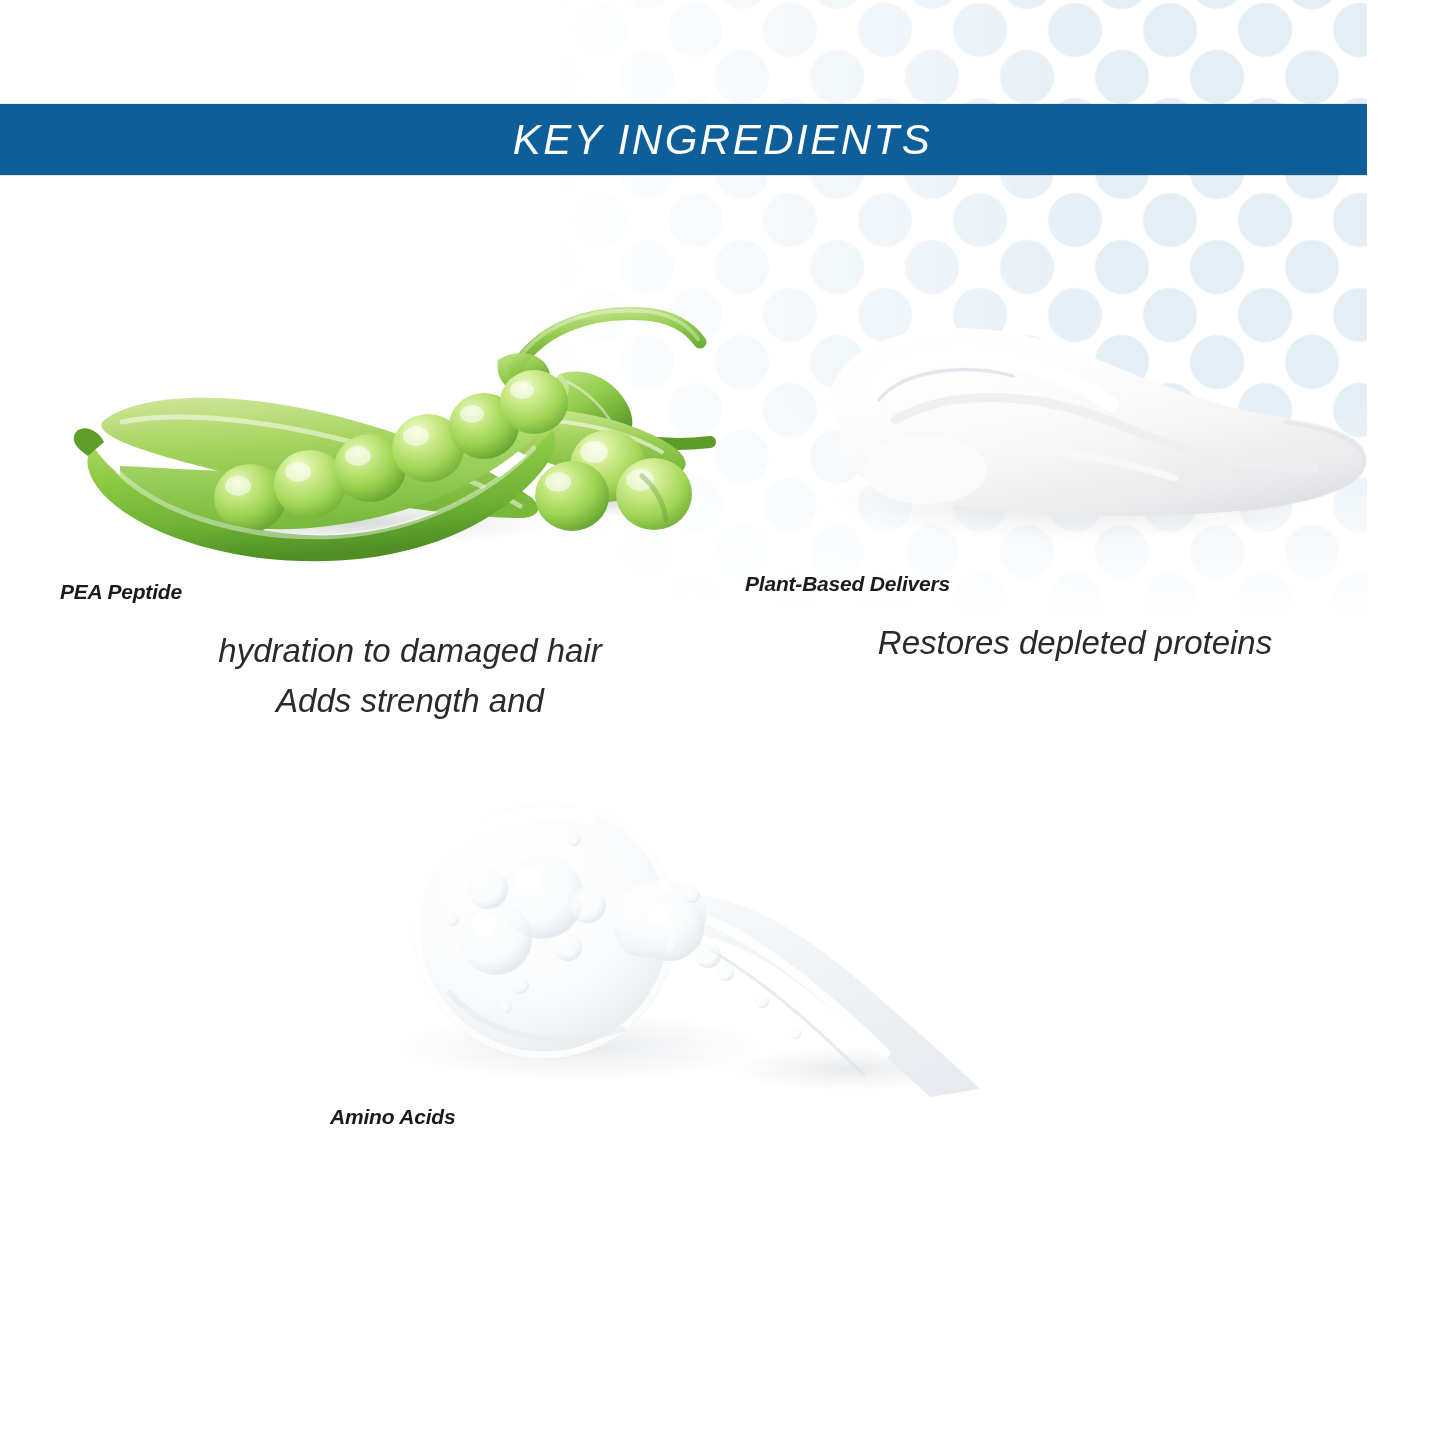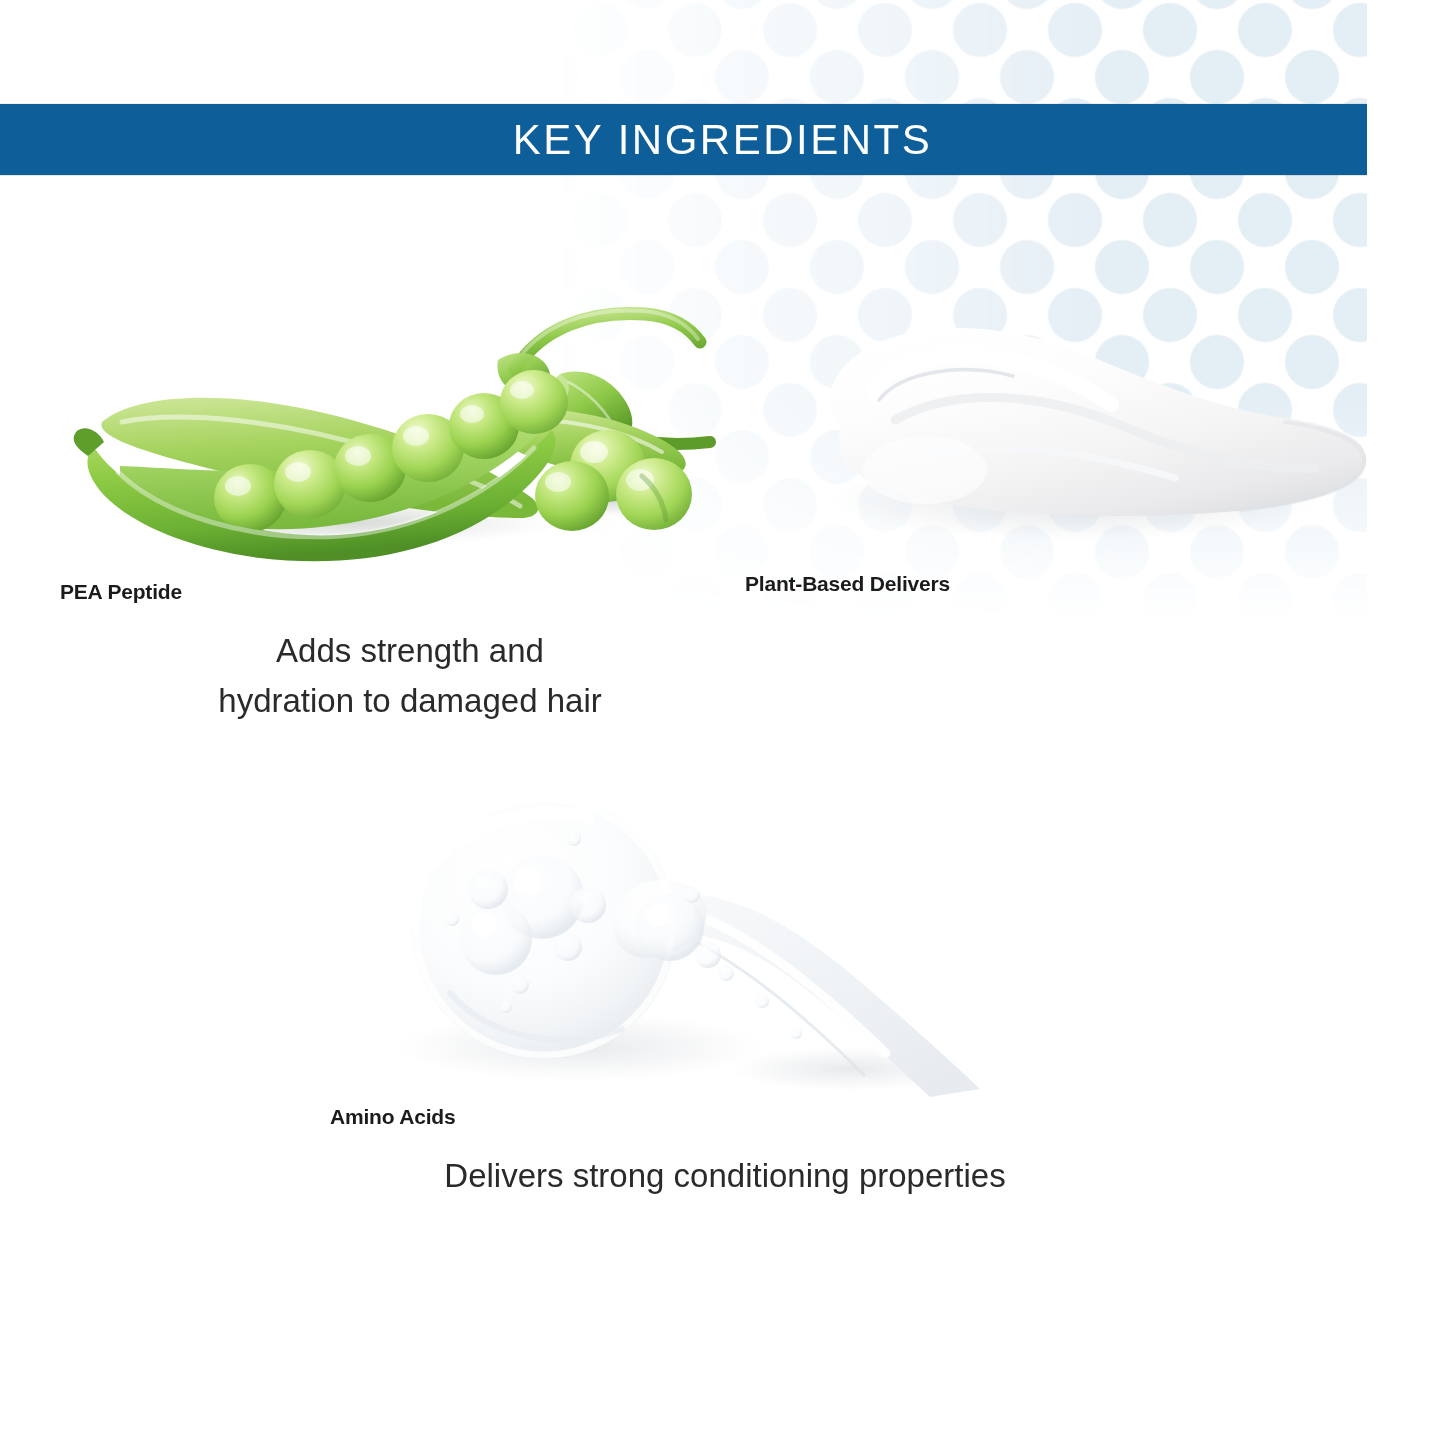--- a/index.html
+++ b/index.html
@@ -9,20 +9,21 @@
   }
   body {
     font-family: "Liberation Sans", sans-serif;
   }
   #canvas {
     position: relative;
     width: 1367px;
     height: 1445px;
     background: #ffffff;
     overflow: hidden;
+    font-style: italic;
   }
 
   
   .dot-pattern {
     position: absolute;
     inset: 0;
     pointer-events: none;
   }
   .dot-layer {
     position: absolute;
@@ -225,22 +226,22 @@
           <ellipse cx="512" cy="226" rx="37" ry="35" fill="url(#peaG)"></ellipse>
           <ellipse cx="498" cy="212" rx="13" ry="10" fill="rgba(255,255,255,0.55)"></ellipse>
           <ellipse cx="594" cy="224" rx="38" ry="36" fill="url(#peaG2)"></ellipse>
           <ellipse cx="580" cy="210" rx="14" ry="11" fill="rgba(255,255,255,0.50)"></ellipse>
           <path d="M582 206 C 596 218, 604 234, 606 250" fill="none" stroke="rgba(90,150,50,0.35)" stroke-width="5" stroke-linecap="round"></path>
         </g>
       </svg>
     </div>
     <div class="title title-pea">PEA Peptide</div>
     <div class="desc">
+      <div>hydration to damaged hair</div>
       <div>Adds strength and</div>
-      <div>hydration to damaged hair</div>
     </div>
   </div>
 
   <div class="card card-keratin">
     <div class="media media-keratin">
       <svg viewBox="0 0 660 250" preserveAspectRatio="xMidYMid meet">
         <defs>
           <linearGradient id="creamBody" x1="0.15" y1="0" x2="0.75" y2="1">
             <stop offset="0%" stop-color="#ffffff"></stop>
             <stop offset="30%" stop-color="#fdfdfd"></stop>
@@ -277,20 +278,23 @@
 
         <path d="M150 120 C 210 86, 300 92, 382 128 C 448 156, 514 170, 570 168" fill="none" stroke="rgba(236,238,241,0.9)" stroke-width="9" stroke-linecap="round"></path>
         <path d="M170 158 C 250 138, 340 150, 430 178" fill="none" stroke="rgba(246,247,249,0.9)" stroke-width="7" stroke-linecap="round"></path>
 
         <path d="M540 122 C 596 130, 626 146, 618 168 C 610 188, 566 202, 496 210" fill="none" stroke="rgba(222,225,230,0.55)" stroke-width="4" stroke-linecap="round"></path>
 
         <ellipse cx="180" cy="170" rx="62" ry="34" fill="rgba(255,255,255,0.55)"></ellipse>
       </svg>
     </div>
     <div class="title title-keratin">Plant-Based Delivers</div>
+    <div class="desc">
+      <div>Restores depleted proteins</div>
+    </div>
   </div>
 
   <div class="card card-amino">
     <div class="media media-amino">
       <svg viewBox="0 0 790 320" preserveAspectRatio="xMidYMid meet">
         <defs>
           <radialGradient id="gelBlob" cx="0.38" cy="0.3" r="0.75">
             <stop offset="0%" stop-color="#ffffff"></stop>
             <stop offset="55%" stop-color="#fbfcfd"></stop>
             <stop offset="82%" stop-color="#f1f4f6"></stop>
@@ -355,18 +359,15 @@
           <circle cx="328" cy="138" r="11" fill="rgba(255,255,255,0.9)"></circle>
           <circle cx="378" cy="178" r="13" fill="url(#bubbleG)"></circle>
           <circle cx="396" cy="196" r="8" fill="url(#bubbleG)"></circle>
           <circle cx="362" cy="118" r="8" fill="url(#bubbleG)"></circle>
           <circle cx="432" cy="224" r="7" fill="url(#bubbleG)"></circle>
           <circle cx="466" cy="256" r="6" fill="url(#bubbleG)"></circle>
         </g>
       </svg>
     </div>
     <div class="title title-amino">Amino Acids</div>
-    <div class="desc">
-      <div>Delivers strong conditioning properties</div>
-    </div>
   </div>
 
 </div>
 
 </body></html>

